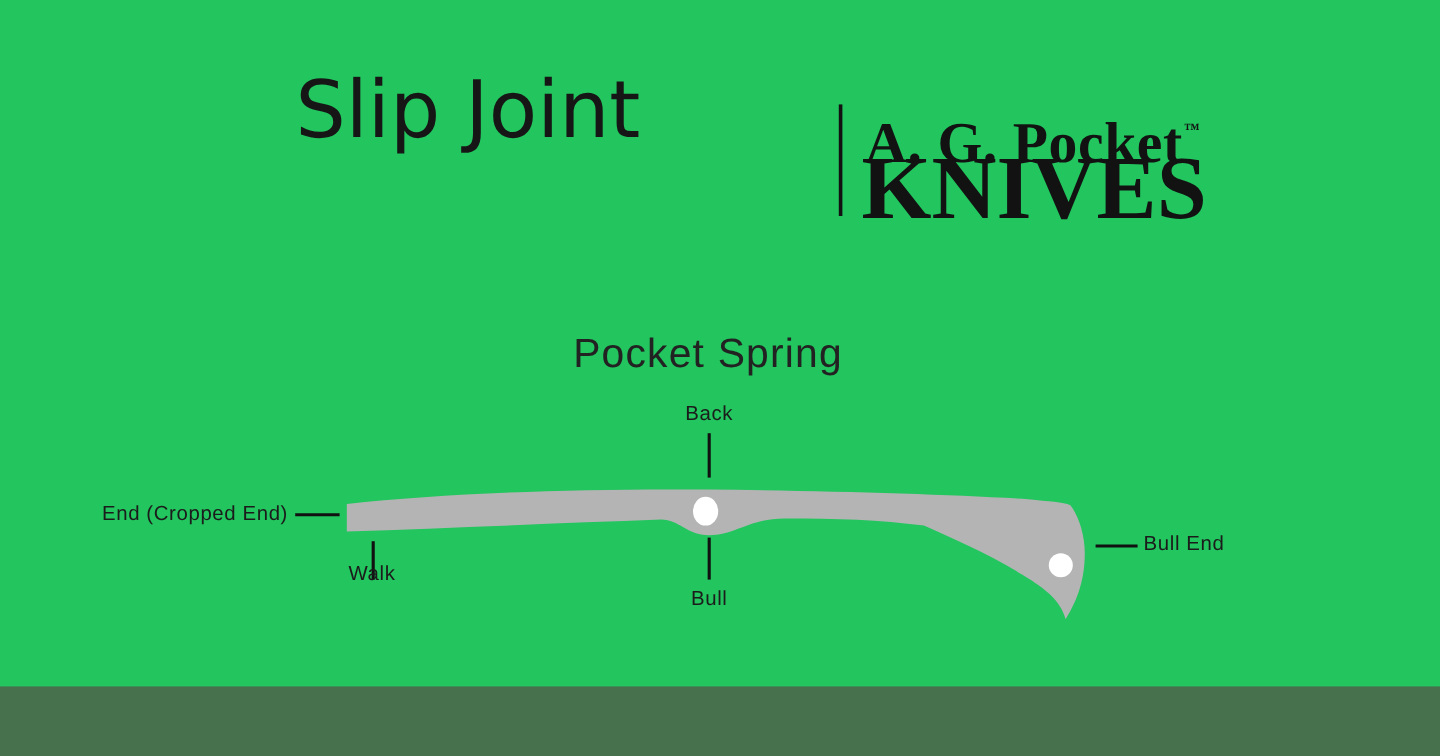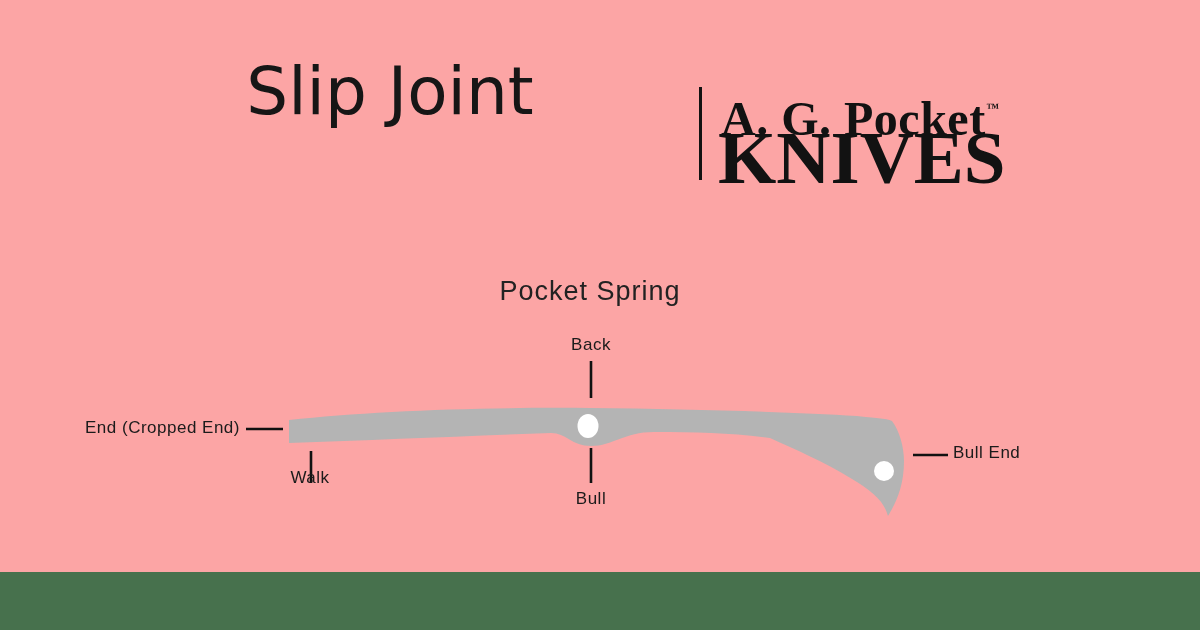--- a/index.html
+++ b/index.html
@@ -1,19 +1,19 @@
 <!DOCTYPE html>
 <html><head>
 <meta charset="utf-8">
 <style>
   html,body{margin:0;padding:0;}
   .canvas{
     position:relative;
     width:1200px;height:630px;
-    background:#fca5a5;
+    background:#22c55e;
     overflow:hidden;
     font-family:"Liberation Sans", sans-serif;
   }
   
   .main-title{
     position:absolute;left:90px;top:53px;width:600px;
     text-align:center;
     font-family:"DejaVu Sans", sans-serif;
     font-size:66px;line-height:78px;
     color:#161616;letter-spacing:0px;
@@ -35,21 +35,21 @@
   }
   .logo-knives{
     position:absolute;left:718px;top:120px;
     font-family:"Liberation Serif", serif;
     font-weight:700;font-size:75px;line-height:75px;
     color:#121212;letter-spacing:0px;white-space:nowrap;
   }
   
   .diagram-heading{
     position:absolute;left:590px;top:276px;transform:translateX(-50%);
-    font-size:27px;color:#222;letter-spacing:1px;white-space:nowrap;
+    font-size:34px;color:#222;letter-spacing:1px;white-space:nowrap;
   }
   
   .callout{
     position:absolute;font-size:17px;color:#1b1b1b;
     letter-spacing:0.5px;white-space:nowrap;
   }
   .callout.centered{transform:translateX(-50%);}
   .lbl-back{left:591px;top:335px;}
   .lbl-end{left:85px;top:418px;}
   .lbl-walk{left:310px;top:468px;}

